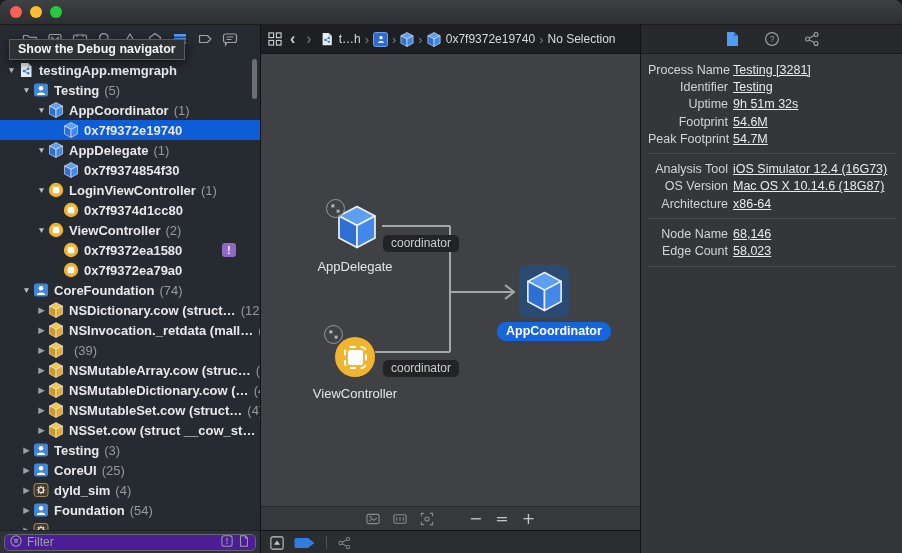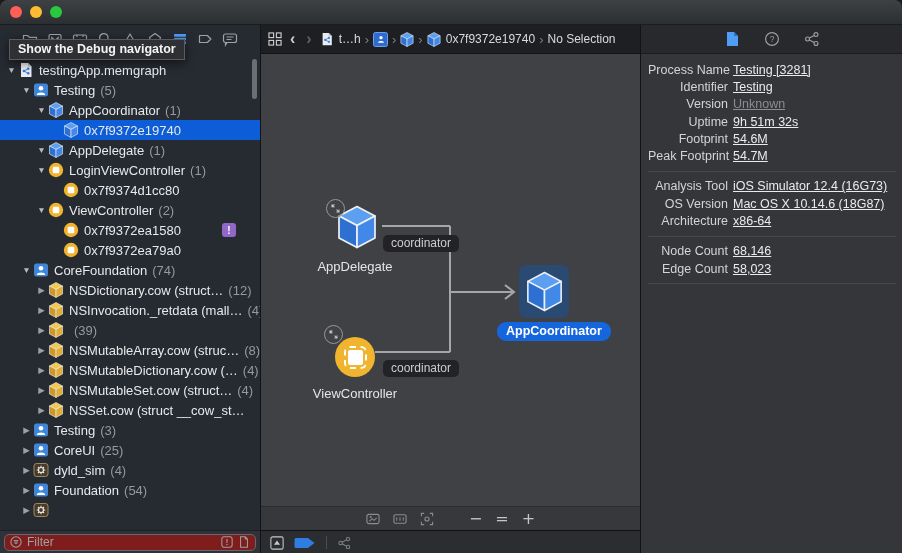--- a/index.html
+++ b/index.html
@@ -24,29 +24,29 @@
   .tooltip{position:absolute;left:9px;top:14px;z-index:90;background:#2e3034;border:1px solid #5a5b5d;
     color:#f2f3f4;font-size:12.5px;font-weight:bold;padding:2px 8px 3px;white-space:nowrap;
     box-shadow:0 3px 10px rgba(0,0,0,.55);}
   .tree{position:absolute;left:0;top:35px;right:0;height:495px;overflow:hidden;}
   .trow{height:20px;display:flex;align-items:center;font-size:13px;color:#e7e9eb;white-space:nowrap;}
   .trow.sel{background:#0e5dd8;}
   .disc{width:11px;flex:none;font-size:8.5px;color:#b9bbbd;text-align:center;}
   .disc.closed{color:#9da0a4;}
   .ticon{width:16px;height:16px;flex:none;margin:0 5px 0 1px;}
   .ticon svg{width:16px;height:16px;}
-  .tlabel{font-weight:normal;}
+  .tlabel{font-weight:bold;}
   .tcount{color:#96999d;margin-left:5px;}
   .pbadge{margin-left:auto;margin-right:24px;width:14px;height:14px;border-radius:3px;background:#9168c5;
     color:#fff;font-size:10px;font-weight:bold;display:flex;align-items:center;justify-content:center;}
   .scrollthumb{position:absolute;right:3px;top:34px;width:5px;height:40px;border-radius:3px;background:#6b6e72;}
   .filterbar{position:absolute;left:0;bottom:0;width:260px;height:23px;background:#2f3238;
     border-top:1px solid #1e2023;display:flex;align-items:center;padding:0 4px;box-sizing:border-box;}
-  .finput{flex:1;height:17px;background:#7f1d1d;border:1px solid #63676e;border-radius:5px;
-    display:flex;align-items:center;padding:0 5px;gap:5px;box-sizing:border-box;}
+  .finput{flex:1;height:17px;background:#4c1d95;border:1px solid #63676e;border-radius:5px;
+    display:flex;align-items:flex-start;padding:0 5px;gap:5px;box-sizing:border-box;}
   .fph{color:#9da0a5;font-size:12px;flex:1;}
   .fico svg{width:12px;height:12px;}
 
   
   .vdiv{position:absolute;top:25px;width:1px;height:528px;background:#121315;}
 
   
   .center{position:absolute;left:261px;top:25px;width:379px;height:528px;display:flex;flex-direction:column;}
   .jumpbar{height:28px;background:#1d1f22;border-bottom:1px solid #131416;display:flex;align-items:center;
     padding:0 7px;gap:5px;font-size:12px;color:#d8dade;white-space:nowrap;flex:none;}
@@ -229,20 +229,33 @@
               <g stroke="#eef1f4" stroke-width="1.7" stroke-linejoin="round">
                 <polygon points="20,1.5 38,11 20,20.5 2,11" fill="#5c9ff0"></polygon>
                 <polygon points="2,11 20,20.5 20,42.5 2,33" fill="#2e6fd2"></polygon>
                 <polygon points="38,11 20,20.5 20,42.5 38,33" fill="#4288e8"></polygon>
               </g>
             </svg>
           </span>
           <span class="tlabel">AppDelegate</span>
           <span class="tcount">(1)</span>
         </div>
+        <div class="trow" style="padding-left: 51px;">
+          <span class="disc"></span>
+          <span class="ticon">
+            <svg viewBox="0 0 40 44">
+              <g stroke="#eef1f4" stroke-width="1.7" stroke-linejoin="round">
+                <polygon points="20,1.5 38,11 20,20.5 2,11" fill="#5c9ff0"></polygon>
+                <polygon points="2,11 20,20.5 20,42.5 2,33" fill="#2e6fd2"></polygon>
+                <polygon points="38,11 20,20.5 20,42.5 38,33" fill="#4288e8"></polygon>
+              </g>
+            </svg>
+          </span>
+          <span class="tlabel">0x7f9374854f30</span>
+        </div>
         <div class="trow" style="padding-left: 36px;">
           <span class="disc">▼</span>
           <span class="ticon">
             <svg viewBox="0 0 16 16">
               <circle cx="8" cy="8" r="7.2" fill="#f0b42e"></circle>
               <rect x="4.7" y="4.7" width="6.6" height="6.6" rx="1.2" fill="#fff"></rect>
             </svg>
           </span>
           <span class="tlabel">LoginViewController</span>
           <span class="tcount">(1)</span>
@@ -685,24 +698,20 @@
       <div id="inspector-rows">
           <div class="irow">
             <span class="ilabel">Process Name</span>
             <span class="ivalue">Testing [3281]</span>
           </div>
           <div class="irow">
             <span class="ilabel">Identifier</span>
             <span class="ivalue">Testing</span>
           </div>
           <div class="irow">
-            <span class="ilabel">Version</span>
-            <span class="ivalue muted">Unknown</span>
-          </div>
-          <div class="irow">
             <span class="ilabel">Uptime</span>
             <span class="ivalue">9h 51m 32s</span>
           </div>
           <div class="irow">
             <span class="ilabel">Footprint</span>
             <span class="ivalue">54.6M</span>
           </div>
           <div class="irow">
             <span class="ilabel">Peak Footprint</span>
             <span class="ivalue">54.7M</span>
@@ -715,21 +724,21 @@
           <div class="irow">
             <span class="ilabel">OS Version</span>
             <span class="ivalue">Mac OS X 10.14.6 (18G87)</span>
           </div>
           <div class="irow">
             <span class="ilabel">Architecture</span>
             <span class="ivalue">x86-64</span>
           </div>
           <div class="idiv"></div>
           <div class="irow">
-            <span class="ilabel">Node Count</span>
+            <span class="ilabel">Node Name</span>
             <span class="ivalue">68,146</span>
           </div>
           <div class="irow">
             <span class="ilabel">Edge Count</span>
             <span class="ivalue">58,023</span>
           </div>
           <div class="idiv"></div>
         </div>
     </div>
   </div>

